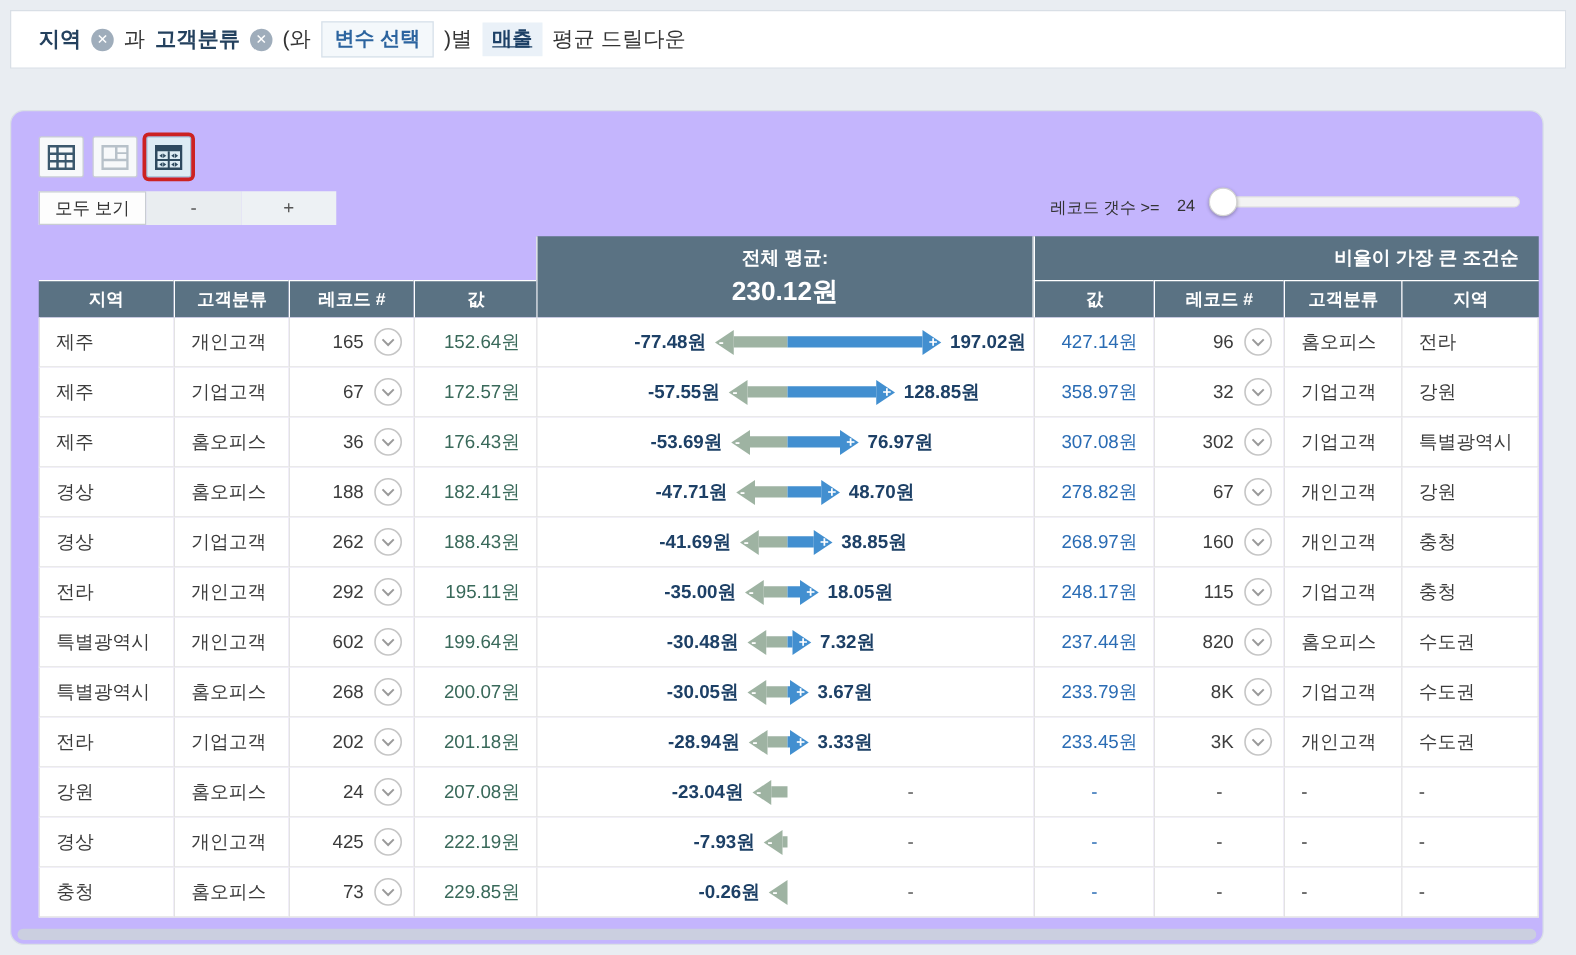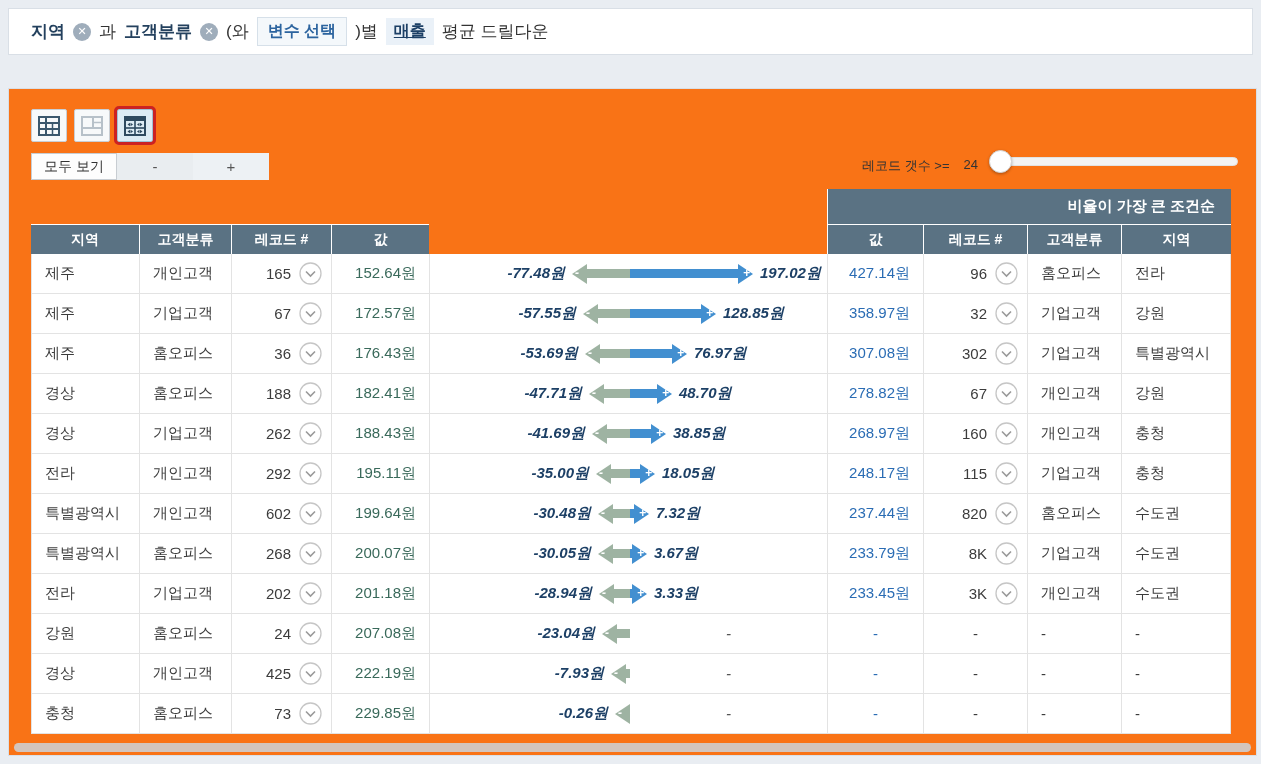--- a/index.html
+++ b/index.html
@@ -26,22 +26,22 @@
   .varbox{
     background:#f4f8fb;border:1px solid #d6e0e9;color:#2c649f;font-weight:700;
     padding:3px 10px;font-size:16px;cursor:pointer;
   }
   .measure{
     background:#eaf1f8;color:#1d4066;font-weight:700;padding:3px 8px;
     text-decoration:underline;font-size:16px;cursor:pointer;
   }
   
   .panel{
-    position:absolute;left:8px;top:88px;right:4px;height:668px;background:#f97316;
-    border:1px solid #d9dfe6;box-sizing:border-box;border-radius:0;
+    position:absolute;left:8px;top:88px;right:26px;height:668px;background:#c4b5fd;
+    border:1px solid #d9dfe6;box-sizing:border-box;border-radius:11px;
   }
   .bottomstrip{
     position:absolute;left:5px;right:5px;bottom:3px;height:9px;
     background:#cdd4db;border-radius:5px;opacity:.85;
   }
   
   .viewbtns{position:absolute;left:22px;top:20px;display:flex;gap:7px;align-items:center;}
   .vbtn{
     width:36px;height:33px;border:1px solid #c9ced4;background:#f7f9fa;border-radius:2px;
     display:flex;align-items:center;justify-content:center;cursor:pointer;box-sizing:border-box;
@@ -94,21 +94,21 @@
   .c{
     background:#fff;display:flex;align-items:center;font-size:15px;color:#3c3c3c;
     border-bottom:1px solid var(--bdr);border-left:1px solid var(--bdr);
     box-sizing:border-box;padding:0 13px;
   }
   .c.last{border-right:1px solid var(--bdr);}
   .c.num{justify-content:flex-end;gap:8px;padding-right:9px;}
   .c.valneg{justify-content:flex-end;color:var(--green);}
   .c.valpos{justify-content:flex-end;color:var(--blue);}
   .c.center{justify-content:center;}
-  .c.mid{padding:0;font-style:italic;}
+  .c.mid{padding:0;}
   .mid-left{width:200px;display:flex;align-items:center;justify-content:flex-end;height:100%;}
   .mid-right{flex:1;display:flex;align-items:center;height:100%;}
   .mid-right.nodata{justify-content:center;color:#555;}
   .dlab{color:var(--navy);font-weight:700;font-size:15px;}
   .mid-left .dlab{margin-right:7px;}
   .mid-right .dlab{margin-left:7px;}
   .arr{position:relative;display:flex;align-items:center;height:22px;}
   .ahead-l{width:0;height:0;border-top:10px solid transparent;border-bottom:10px solid transparent;border-right:15px solid var(--sage);}
   .ahead-r{width:0;height:0;border-top:10px solid transparent;border-bottom:10px solid transparent;border-left:15px solid var(--blue2);}
   .abody{height:9px;}
@@ -183,20 +183,24 @@
 
   <div class="filtercluster">
     <span>레코드 갯수 &gt;=</span>
     <span class="filterval">24</span>
     <div class="slider">
       <div class="thumb"></div>
     </div>
   </div>
 
   <div class="grid">
+    <div class="gh center">
+      <span class="t1">전체 평균:</span>
+      <span class="t2">230.12원</span>
+    </div>
     <div class="gh right">비율이 가장 큰 조건순</div>
 
     <div class="chd">지역</div>
     <div class="chd ws">고객분류</div>
     <div class="chd ws">레코드 #</div>
     <div class="chd ws">값</div>
     <div class="chd ws" style="grid-column:6">값</div>
     <div class="chd ws">레코드 #</div>
     <div class="chd ws">고객분류</div>
     <div class="chd ws">지역</div>

